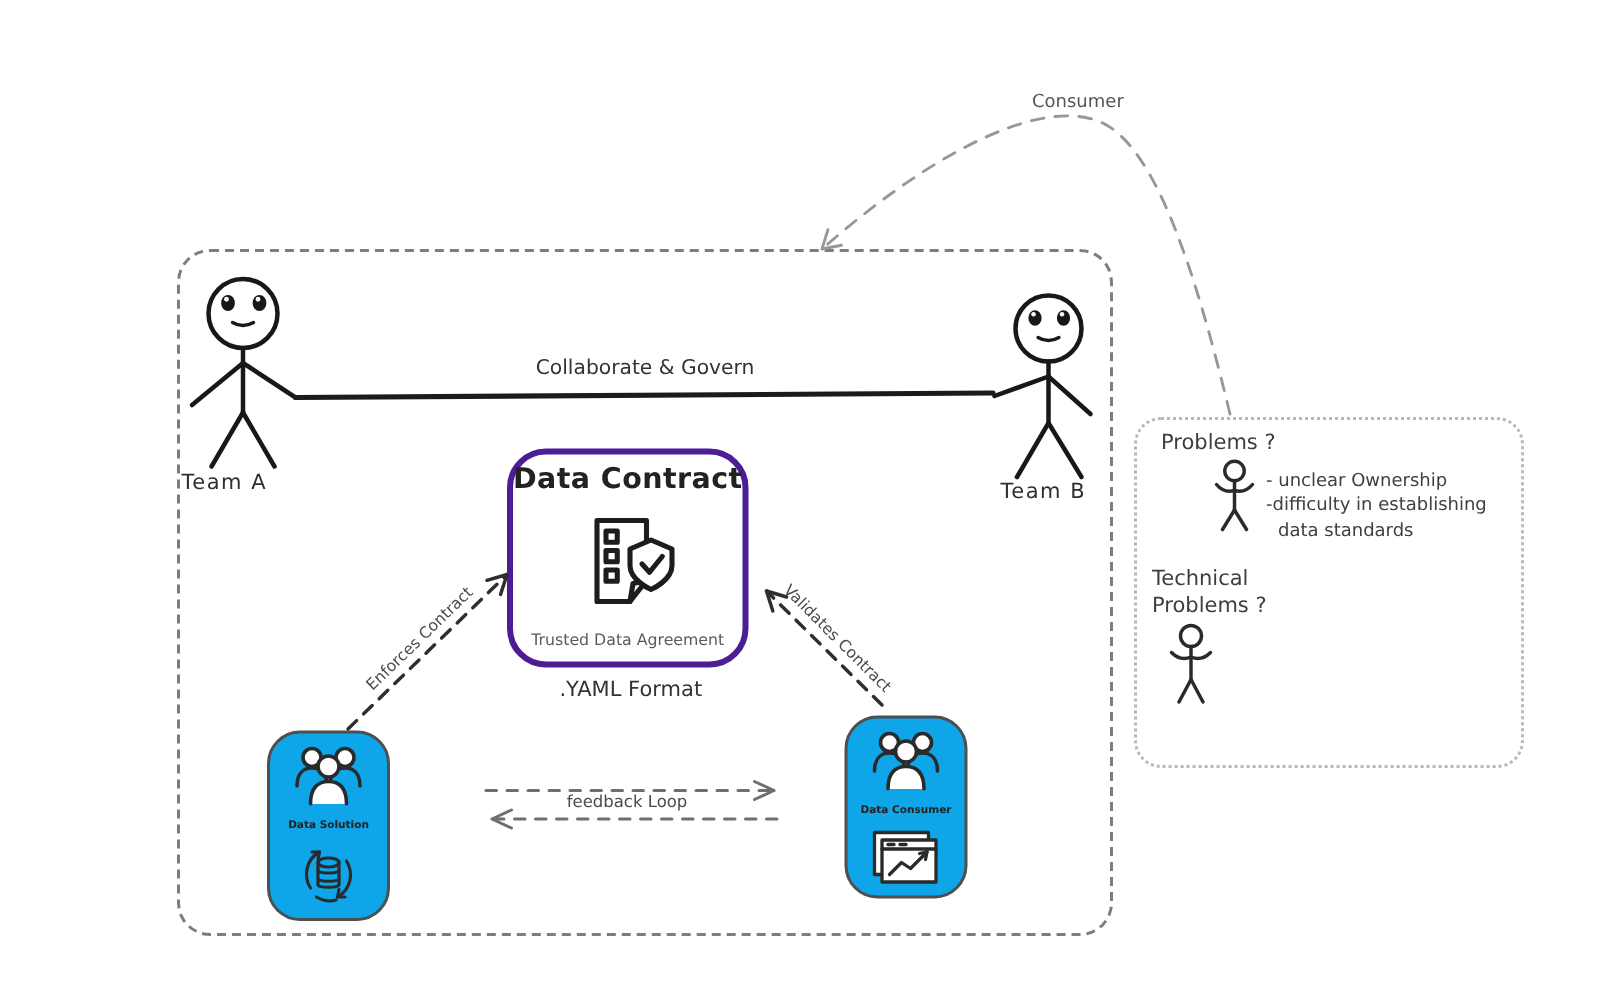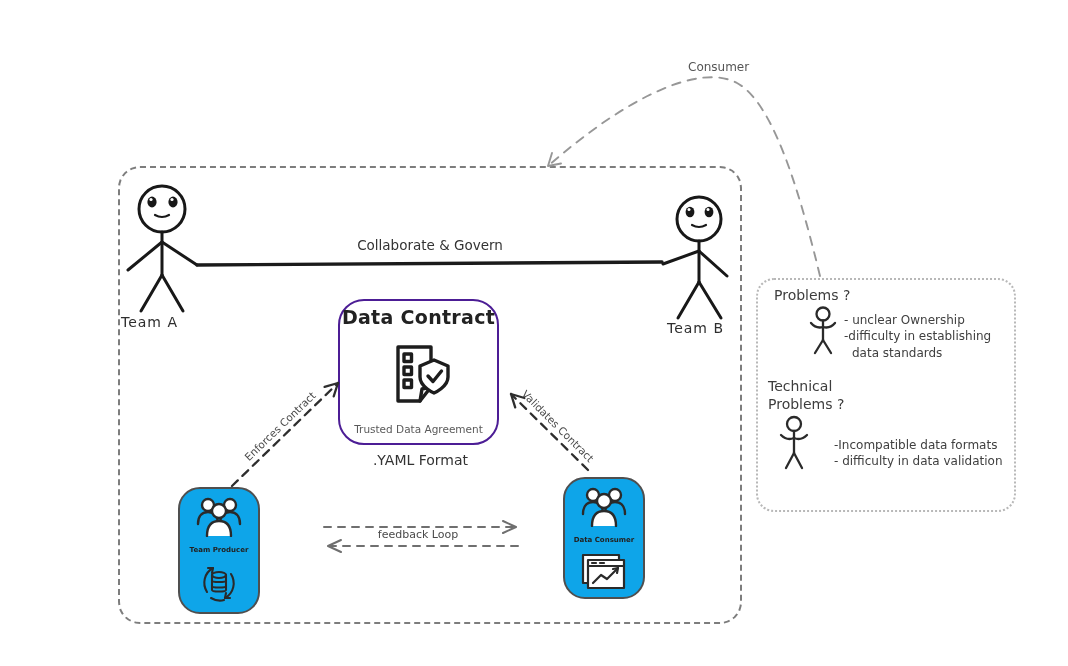--- a/index.html
+++ b/index.html
@@ -18,21 +18,21 @@
     left:756px;top:278px;width:260px;height:234px;
     border:2px dotted #b8b8b8;border-radius:18px;box-sizing:border-box;
     padding:6px 10px;
   }
   .lbl{white-space:nowrap;color:#3c3c3c;}
   .team-label{font-size:14px;letter-spacing:1px;color:#2e2e2e;}
   .collab-label{left:340px;top:237px;width:180px;text-align:center;font-size:13.5px;font-weight:500;color:#333;}
   .solution-label{left:688px;top:60px;font-size:12px;color:#555;}
   .contract-box{
     left:338px;top:299px;width:161px;height:146px;box-sizing:border-box;
-    border:2px solid #4c1d95;border-radius:26px;background:#fff;
+    border:4px solid #4c1d95;border-radius:26px;background:#fff;
     display:flex;flex-direction:column;align-items:center;justify-content:space-between;
     padding:5px 4px 8px 4px;
   }
   .contract-title{font-size:19px;font-weight:700;color:#222;letter-spacing:.3px;white-space:nowrap;}
   .contract-sub{font-size:10.5px;color:#5a5a5a;white-space:nowrap;}
   .yaml-label{left:348px;top:452px;width:145px;text-align:center;font-size:14px;font-weight:400;color:#333;}
   .party-box{
     box-sizing:border-box;border:2.5px solid #4f4f4f;border-radius:22px;background:#0ea5e9;
     display:flex;flex-direction:column;align-items:center;justify-content:space-between;
     padding:8px 3px 6px 3px;
@@ -84,24 +84,20 @@
       <svg width="32" height="56" viewBox="0 0 32 56">
         <g fill="none" stroke="#2a2a2a" stroke-width="2.3" stroke-linecap="round">
           <circle cx="16" cy="9" r="7"></circle>
           <line x1="16" y1="16" x2="16" y2="38"></line>
           <path d="M16 23 Q9 26 3 20"></path>
           <path d="M16 23 Q23 26 29 20"></path>
           <line x1="16" y1="38" x2="8" y2="53"></line>
           <line x1="16" y1="38" x2="24" y2="53"></line>
         </g>
       </svg>
-      <div class="prob-items" style="margin-top:22px;padding-left:18px;">
-        <div>-Incompatible data formats</div>
-        <div>- difficulty in data validation</div>
-      </div>
     </div>
   </div>
 
   <svg class="abs" style="left:116px;top:182px;" width="96" height="136" viewBox="0 0 96 136">
     <g fill="none" stroke="#181818" stroke-width="3" stroke-linecap="round">
       <circle cx="46" cy="27" r="23"></circle>
       <line x1="46" y1="50" x2="46" y2="93"></line>
       <line x1="46" y1="60" x2="12" y2="88"></line>
       <line x1="46" y1="60" x2="81" y2="83"></line>
       <line x1="46" y1="93" x2="25" y2="129"></line>
@@ -163,21 +159,21 @@
     <svg width="48" height="40" viewBox="0 0 48 40">
       <g fill="#fff" stroke="#2a2a2a" stroke-width="2.4" stroke-linecap="round">
         <circle cx="13" cy="8" r="6"></circle>
         <path d="M3 27 C3 18 8 15 13 15 C18 15 23 18 23 27" fill="none"></path>
         <circle cx="35" cy="8" r="6"></circle>
         <path d="M25 27 C25 18 30 15 35 15 C40 15 45 18 45 27" fill="none"></path>
         <circle cx="24" cy="14" r="7"></circle>
         <path d="M12 39 C12 28 17 24 24 24 C31 24 36 28 36 39"></path>
       </g>
     </svg>
-    <div class="party-label">Team Producer</div>
+    <div class="party-label">Data Solution</div>
     <svg width="42" height="44" viewBox="0 0 42 44">
       <g fill="none" stroke="#2a2a2a" stroke-width="2.1" stroke-linecap="round">
         <ellipse cx="21" cy="13" rx="7" ry="3"></ellipse>
         <path d="M14 13 V28 C14 30 28 30 28 28 V13"></path>
         <path d="M14 18.5 C14 20.5 28 20.5 28 18.5"></path>
         <path d="M14 24 C14 26 28 26 28 24"></path>
         <path d="M9 30 C4 22 6 11 15 6"></path>
         <path d="M15 6 L10 6 M15 6 L14 11"></path>
         <path d="M33 12 C38 20 36 31 27 36"></path>
         <path d="M27 36 L32 36 M27 36 L28 31"></path>

